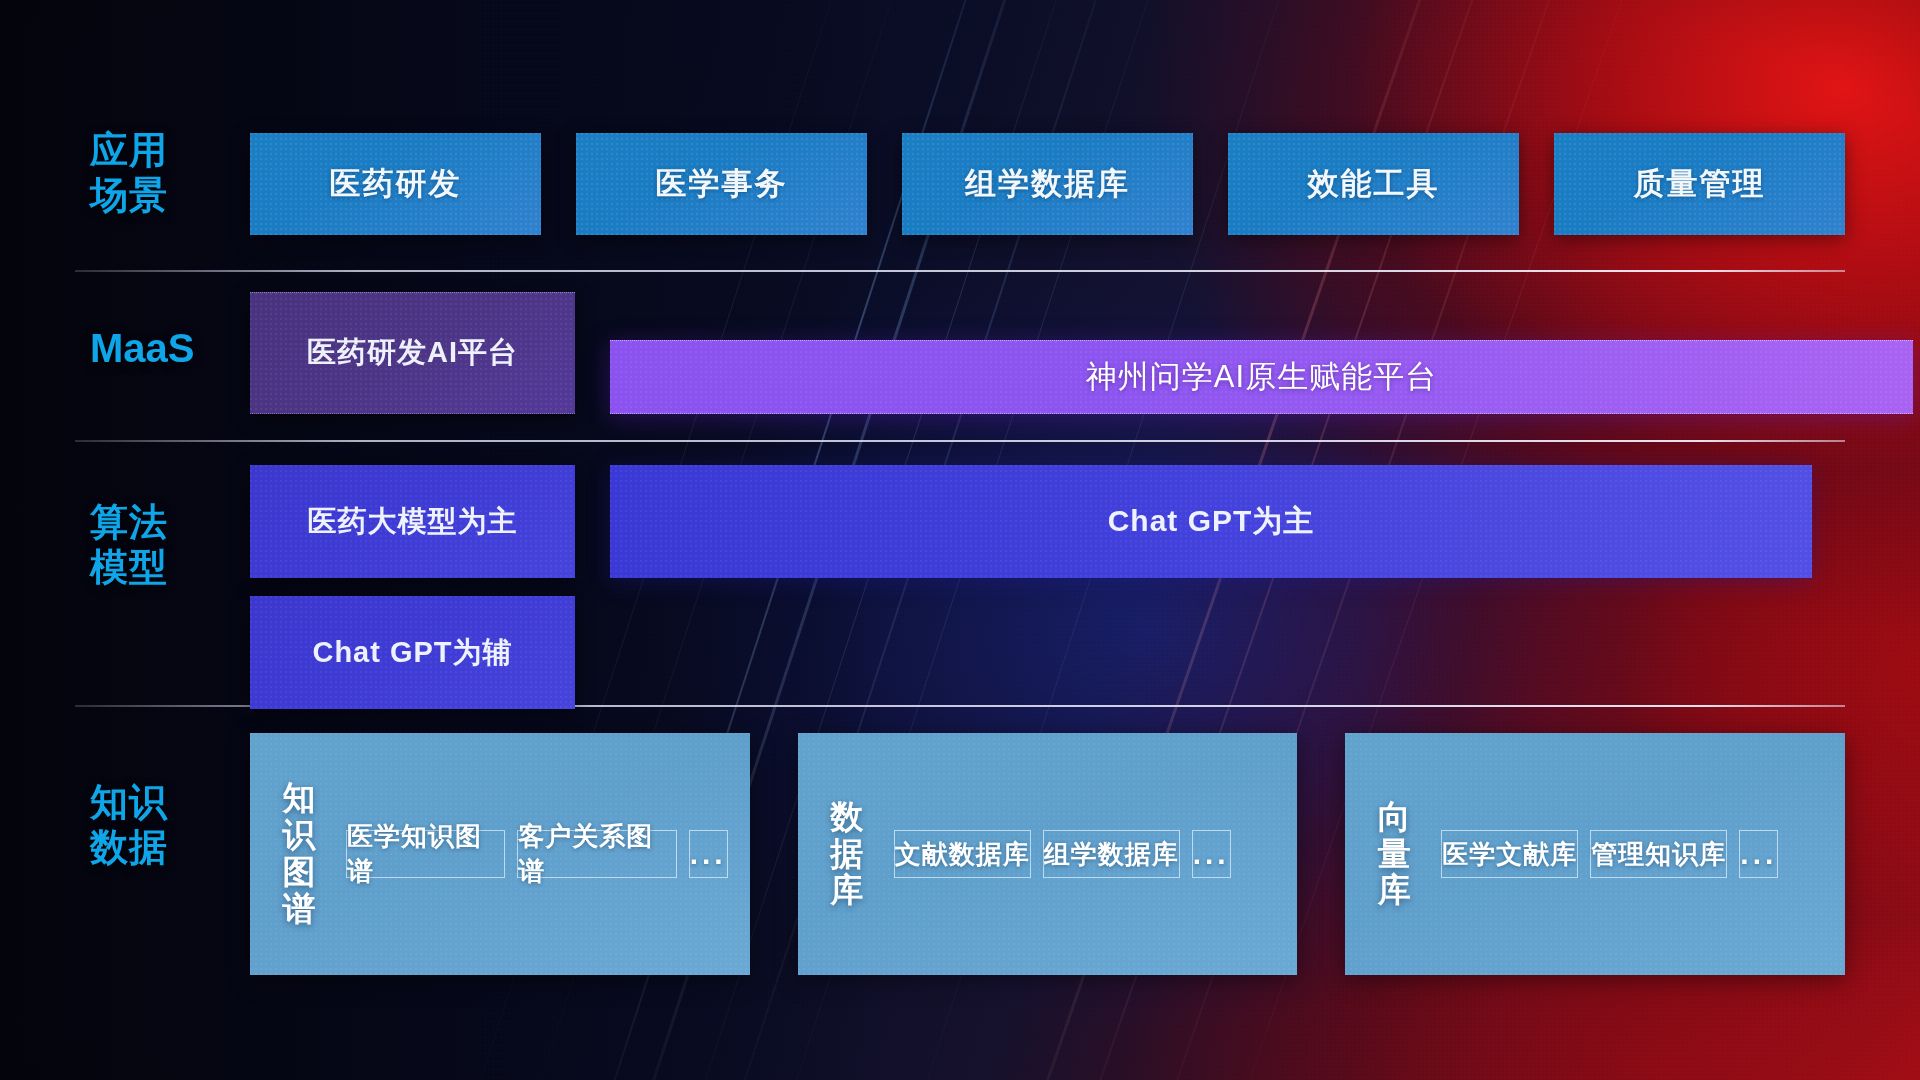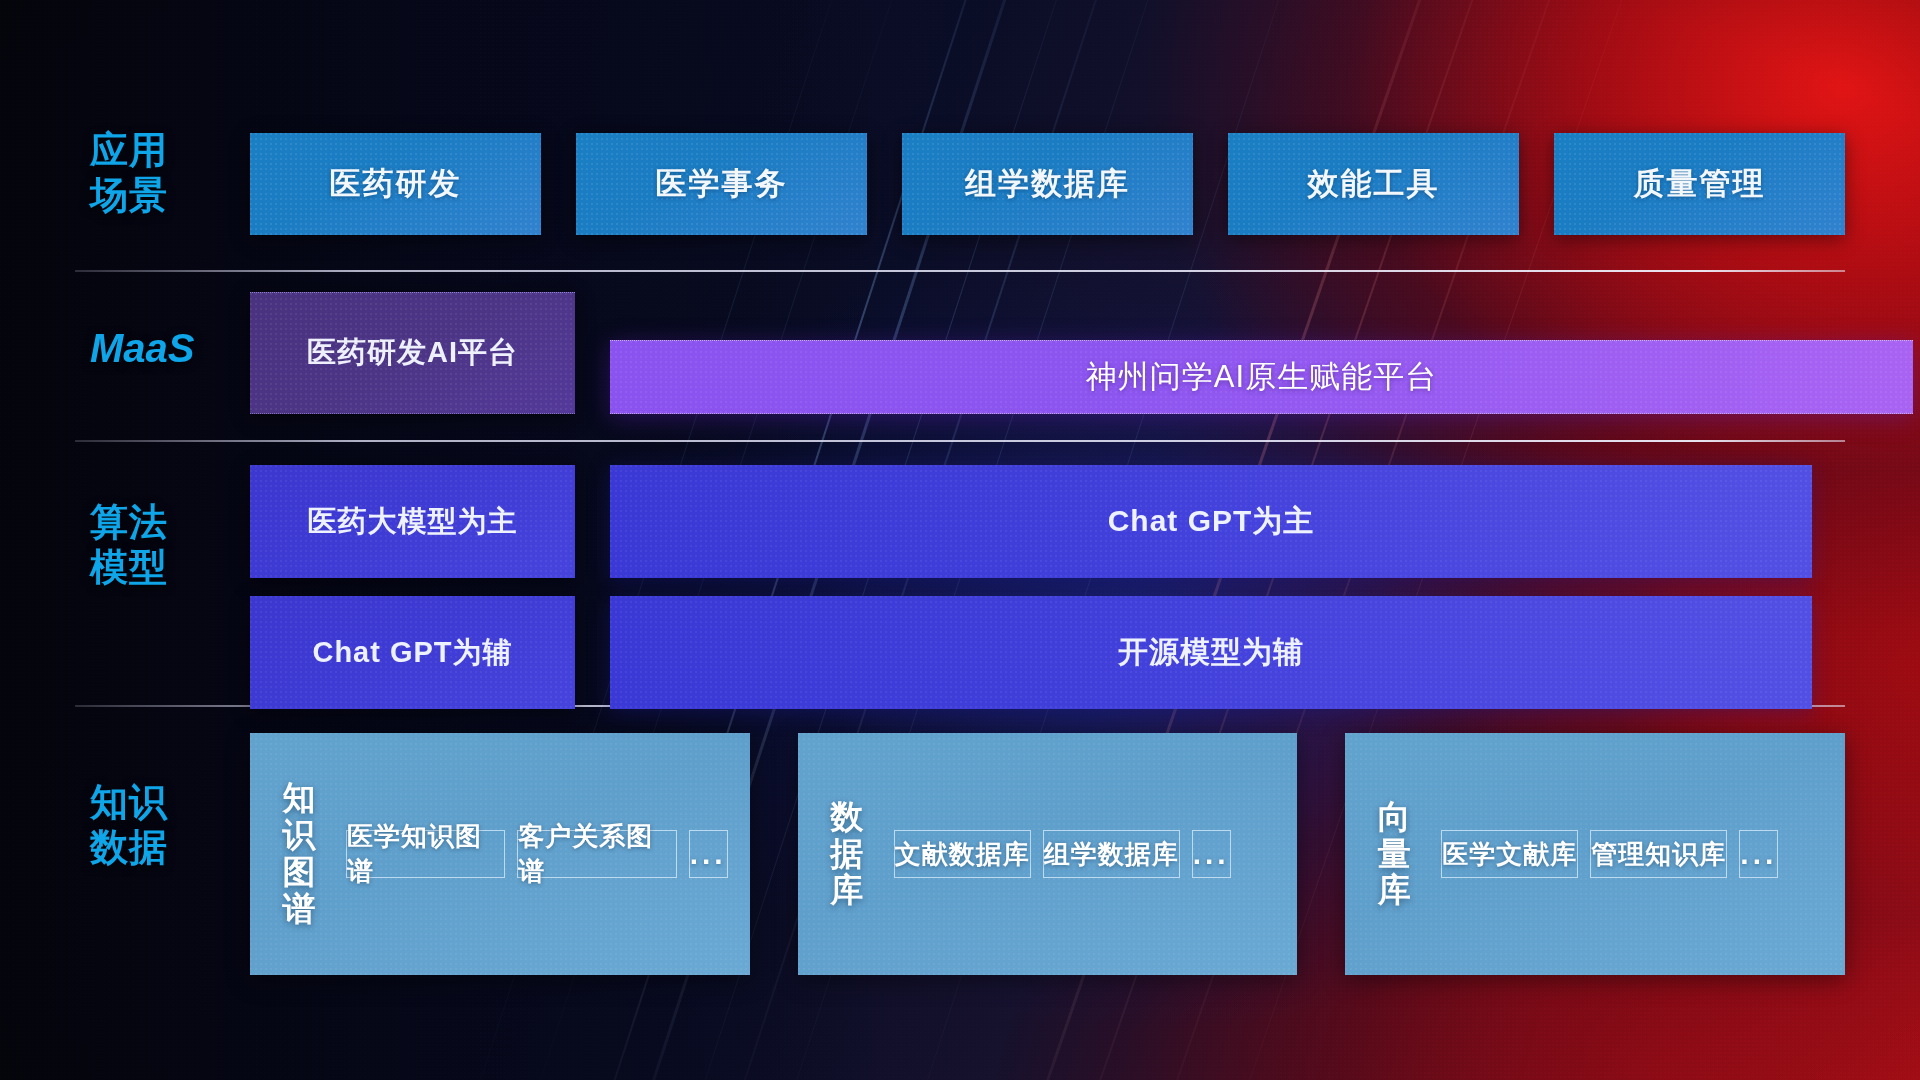--- a/index.html
+++ b/index.html
@@ -58,21 +58,21 @@
   #div3 { top:705px; }
 
   .row-label {
     position:absolute; left:90px; width:150px;
     color:#0ea5e9; font-weight:bold; letter-spacing:1px;
     text-align:left; line-height:1.18;
     text-shadow:0 2px 10px rgba(0,0,0,.7);
   }
   .row-label span { display:block; }
   #lbl-app   { top:128px; font-size:38px; }
-  #lbl-maas  { top:325px; font-size:40px; letter-spacing:0px;font-style:italic; }
+  #lbl-maas  { top:325px; font-size:40px; letter-spacing:0px; }
   #lbl-algo  { top:500px; font-size:38px; }
   #lbl-know  { top:780px; font-size:38px; }
 
   
   #app-row {
     position:absolute; left:250px; top:133px;
     width:1595px; height:102px;
     display:flex; gap:35px;
   }
   .app-box {
@@ -257,23 +257,20 @@
         <span>医药大模型为主</span>
       </div>
       <div class="algo-right">
         <span>Chat GPT为主</span>
       </div>
     </div>
     <div class="algo-line">
       <div class="algo-left">
         <span>Chat GPT为辅</span>
       </div>
-      <div class="algo-right">
-        <span>开源模型为辅</span>
-      </div>
     </div>
   </div>
 
   <div class="row-label" id="lbl-know">
     <span>知识</span>
     <span>数据</span>
   </div>
   <div id="know-row">
 
     <div class="know-group">

